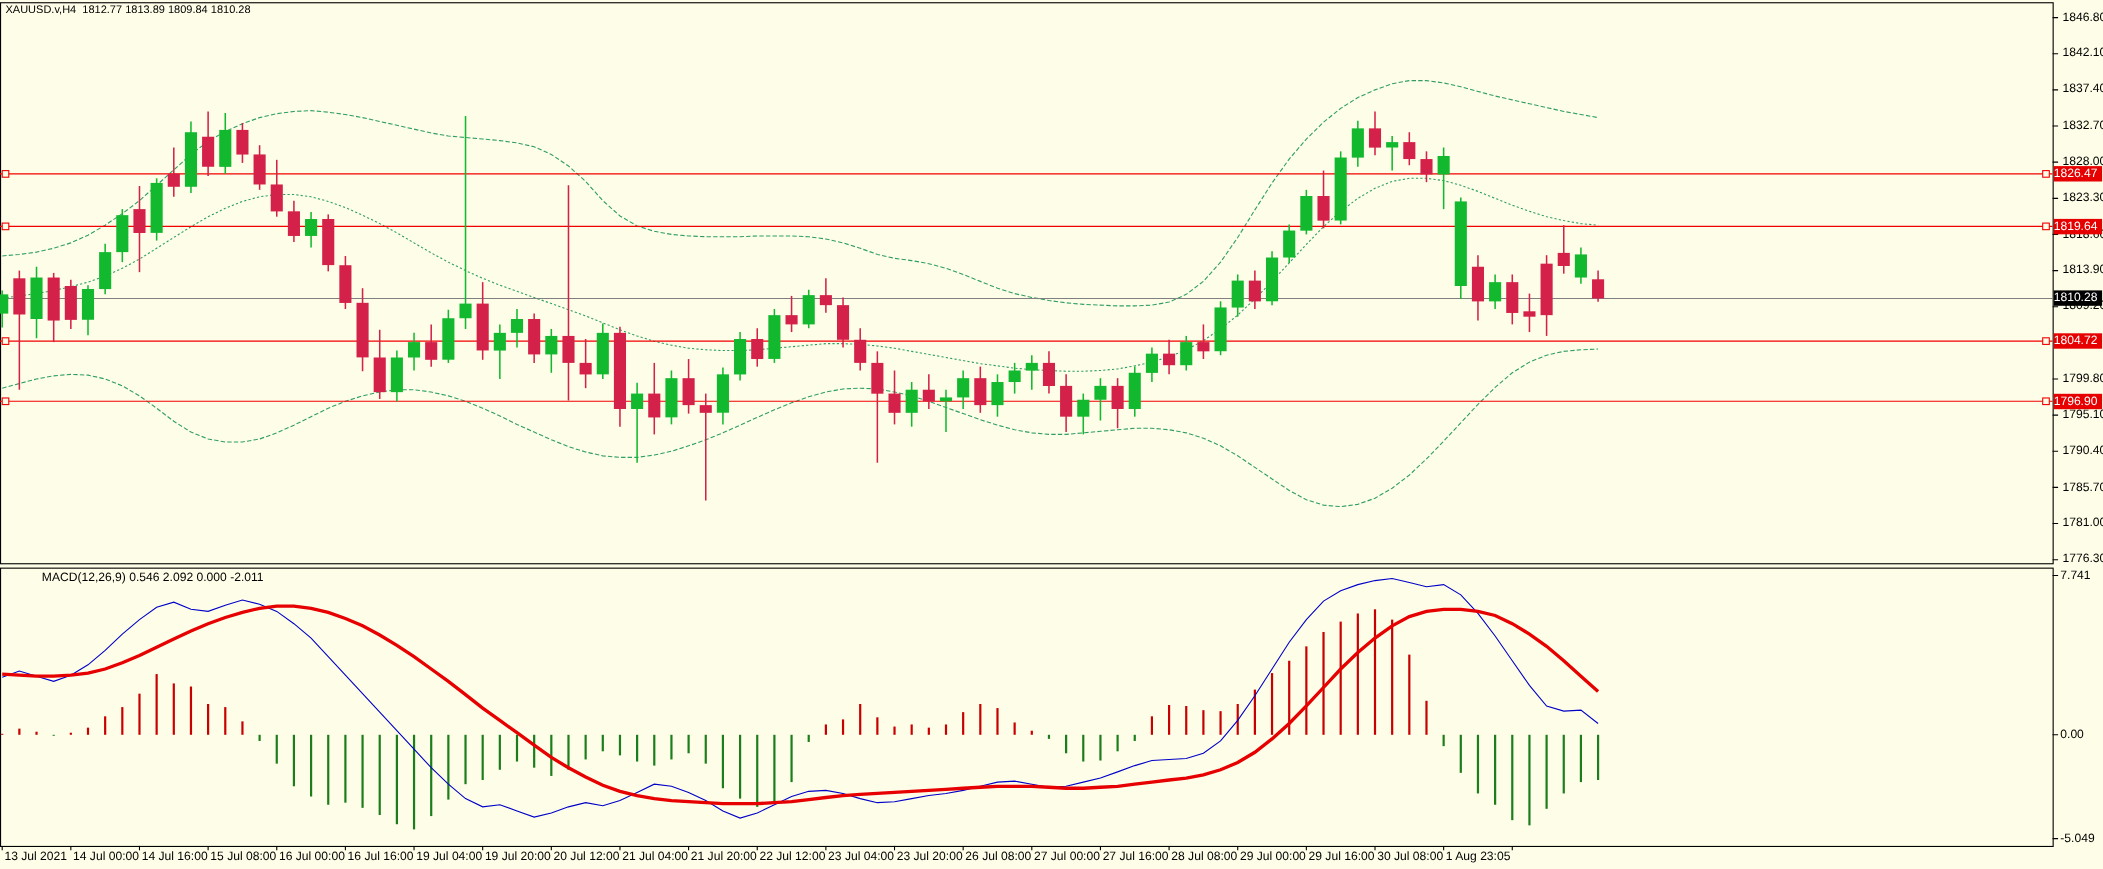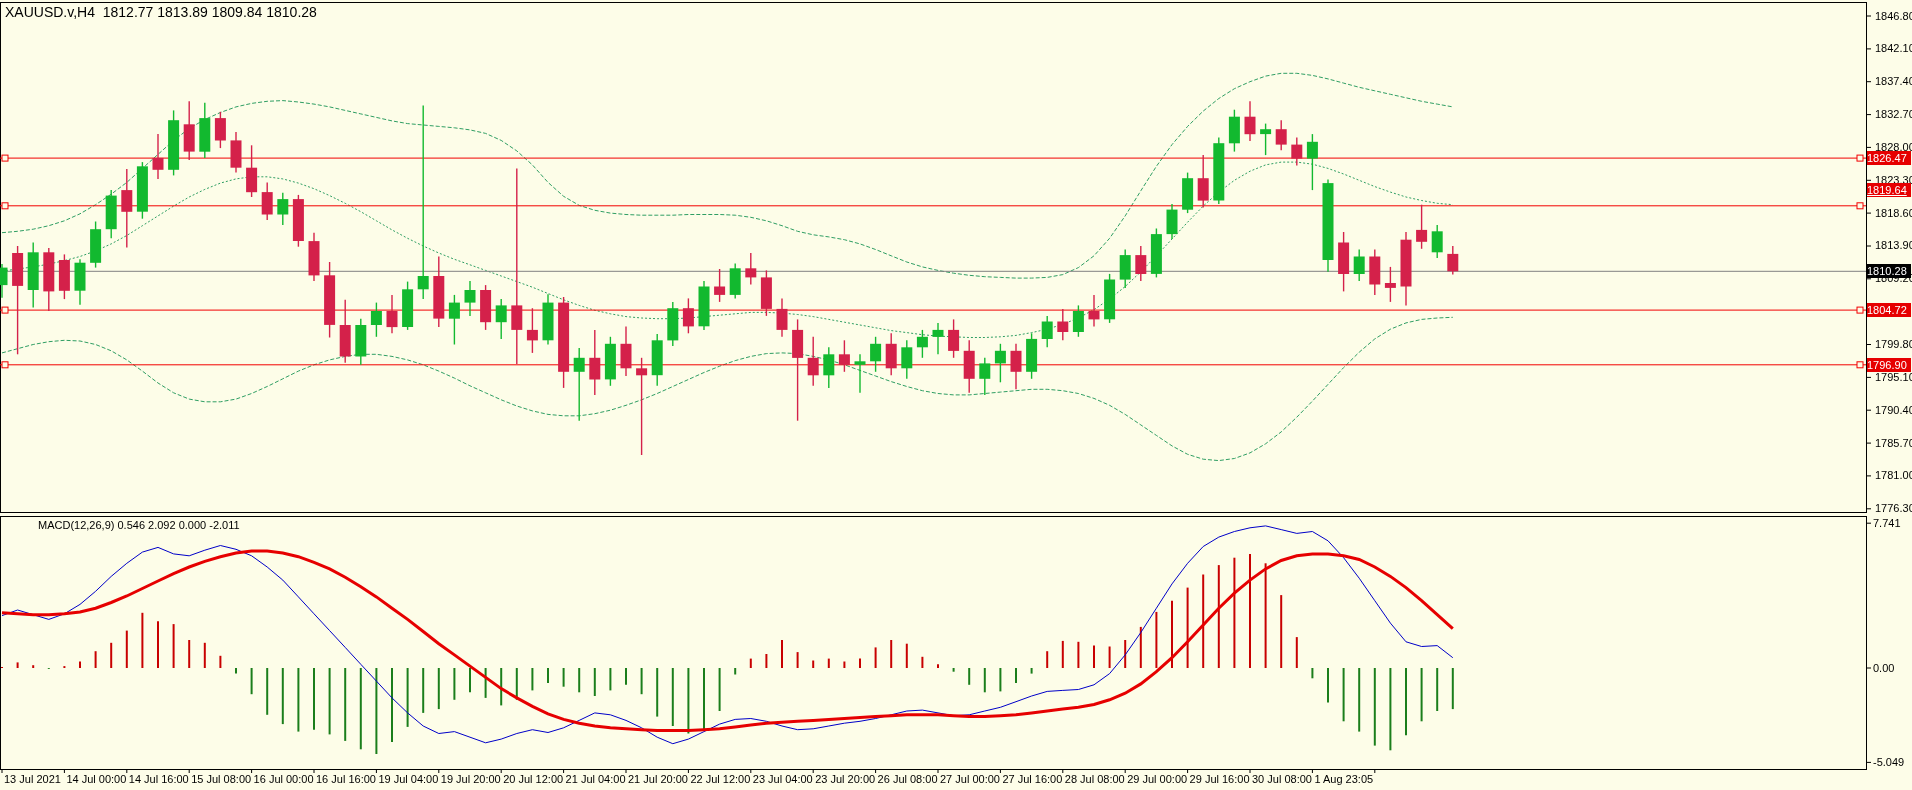--- a/index.html
+++ b/index.html
@@ -1,19 +1,19 @@
 <!DOCTYPE html>
 <html><head>
 <meta charset="utf-8">
 <style>
   html,body{margin:0;padding:0;background:#888;}
   .root{position:relative;width:1912px;height:790px;background:#FDFDE8;overflow:hidden;
         font-family:"Liberation Sans",sans-serif;color:#000;}
   svg{position:absolute;left:0;top:0;}
-  .chart-title{position:absolute;left:5px;top:4px;font-size:14px;white-space:nowrap;z-index:5;}
+  .chart-title{position:absolute;left:5px;top:4px;font-size:10px;white-space:nowrap;z-index:5;}
   .macd-title{position:absolute;left:5px;top:519px;font-size:11px;white-space:nowrap;z-index:5;padding-left:33px;}
   .axis-label{position:absolute;font-size:11px;white-space:nowrap;z-index:4;}
   .date-label{position:absolute;top:773px;font-size:11px;white-space:nowrap;z-index:4;}
   .level-box{position:absolute;left:1867px;width:44px;height:14px;font-size:11px;line-height:14px;
              padding-left:0;color:#fff;z-index:6;box-sizing:border-box;}
   .level-box.red{background:#E60000;}
   .level-box.black{background:#000;}
 </style>
 </head>
 <body>
@@ -417,18 +417,18 @@
       <div class="date-label" style="left: 1002.4px;">27 Jul 16:00</div>
       <div class="date-label" style="left: 1064.8px;">28 Jul 08:00</div>
       <div class="date-label" style="left: 1127.2px;">29 Jul 00:00</div>
       <div class="date-label" style="left: 1189.6px;">29 Jul 16:00</div>
       <div class="date-label" style="left: 1252px;">30 Jul 08:00</div>
       <div class="date-label" style="left: 1314.4px;">1 Aug 23:05</div>
       <div class="date-label" style="left: 1381px; margin-top: 26px;">2 Aug 12:00</div>
     </div>
   <div id="level-labels">
       <div class="level-box red" style="top: 151.107px;">1826.47</div>
-      <div class="level-box red" style="top: 183px; text-decoration: underline;">1819.64</div>
+      <div class="level-box red" style="top: 199px;">1819.64</div>
       <div class="level-box black" style="top: 264.275px;">1810.28</div>
       <div class="level-box red" style="top: 303.139px;">1804.72</div>
       <div class="level-box red" style="top: 357.801px;">1796.90</div>
     </div>
 </div>
 
 </body></html>

